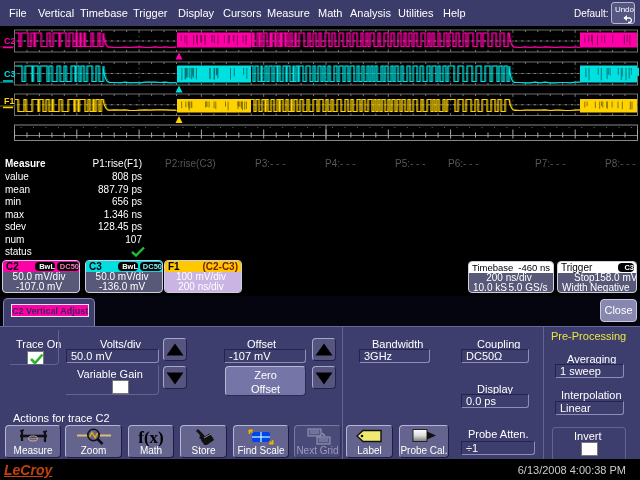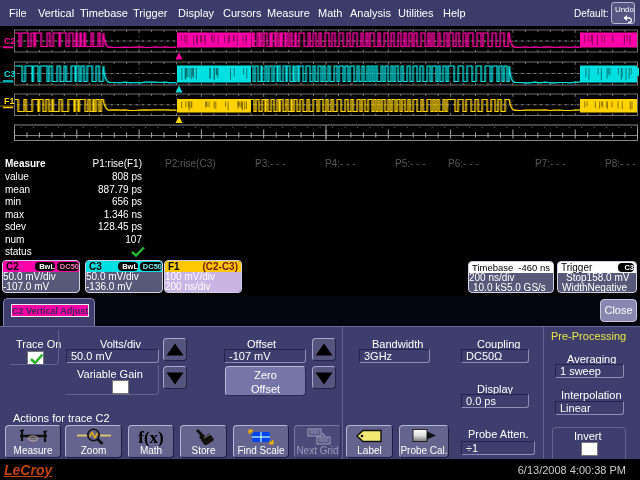--- a/index.html
+++ b/index.html
@@ -11,21 +11,21 @@
 #undo { position:absolute; top:2px; left:611px; width:24px; height:22px; background:#565682; border:1px solid #b8b8cc; border-radius:3px; color:#fff; font-size:8px; text-align:right; line-height:9px; padding-top:2px; }
 
 .mt { position:absolute; color:#fff; font-size:10px; }
 .mtd { color:#575757; }
 .mtr { text-align:right; width:70px; }
 
 .dbox { position:absolute; top:260px; width:78px; height:33px; border:1px solid #cfcfe4; border-radius:4px; overflow:hidden; background:#585878; font-size:10px; }
 .dhead { height:11px; color:#000; position:relative; }
 .dhead .nm { position:absolute; left:3px; top:0px; font-weight:bold; }
 .pill { position:absolute; top:1px; height:9px; background:#000; border-radius:4px; color:#fff; font-size:7.5px; text-align:right; line-height:9px; font-weight:bold; }
-.dbody { color:#fff; text-align:left; padding-right:4px; line-height:10px; font-size:10px; white-space:nowrap; }
+.dbody { color:#fff; text-align:center; padding-right:4px; line-height:10px; font-size:10px; white-space:nowrap; }
 
 #tabbar { position:absolute; top:296px; left:0; width:640px; height:30px; background:#050510; }
 #tab { position:absolute; top:298px; left:3px; width:92px; height:28px; background:#3d3d6e; border:1px solid #8888ae; border-bottom:none; border-radius:5px 5px 0 0; }
 #tablabel { white-space:nowrap; position:absolute; top:304px; left:11px; width:78px; height:13px; background:#ff00a8; border:1px solid #e8e8f0; color:#3a2558; font-size:9px; font-weight:bold; text-align:center; line-height:12px; }
 #closebtn { position:absolute; top:299px; left:600px; width:37px; height:23px; background:#8787b0; border:1px solid #c8c8dc; border-radius:4px; color:#fff; font-size:11px; text-align:center; line-height:21px; }
 #dialog { position:absolute; top:326px; left:0; width:640px; height:133px; background:#3d3d6e; border-top:1px solid #68689a; color:#fff; font-size:11px; }
 .lbl { position:absolute; color:#fff; font-size:11px; }
 .fld { position:absolute; height:14px; background:#3d3d6e; border-top:1px solid #23234d; border-left:1px solid #23234d; border-bottom:1px solid #8d8db5; border-right:1px solid #8d8db5; color:#fff; font-size:11px; line-height:12px; padding-left:4px; border-radius:0 0 3px 0; }
 .arrowbtn { position:absolute; width:24px; height:23px; background:#55557f; border:1px solid #a8a8cc; border-right-color:#22224a; border-bottom-color:#22224a; border-radius:4px; }
 .arrowbtn svg { position:absolute; left:1px; top:3px; }
@@ -165,21 +165,21 @@
         <span class="nm" style="font-weight:normal">Timebase</span>
         <span style="position:absolute;right:3px">-460 ns</span>
       </div>
  <div class="dbody">200 ns/div<br><span style="float:left;padding-left:4px">10.0 kS</span>5.0 GS/s</div>
     </div>
 <div class="dbox" style="left:557px;top:261px;width:80px;height:32px">
  <div class="dhead" style="background:#fff">
         <span class="nm" style="font-weight:normal">Trigger</span>
         <span class="pill" style="right:2px;width:16px">C3</span>
       </div>
- <div class="dbody"><span style="float:left;padding-left:8px">Stop</span>158.0 mV<br><span style="float:left;padding-left:4px">Width</span>Negative</div>
+ <div class="dbody"><span style="float:left;padding-left:16px">Stop</span>158.0 mV<br><span style="float:left;padding-left:4px">Width</span>Negative</div>
     </div>
 
 <div id="tabbar"></div>
     <div id="tab"></div>
     <div id="tablabel">C2 Vertical Adjust</div>
     <div id="closebtn">Close</div>
     <div id="dialog">
       <div class="vsep" style="left:342px"></div>
       <div class="vsep" style="left:543px"></div>
       <div class="lbl" style="left:16px;top:11px">Trace On</div>

